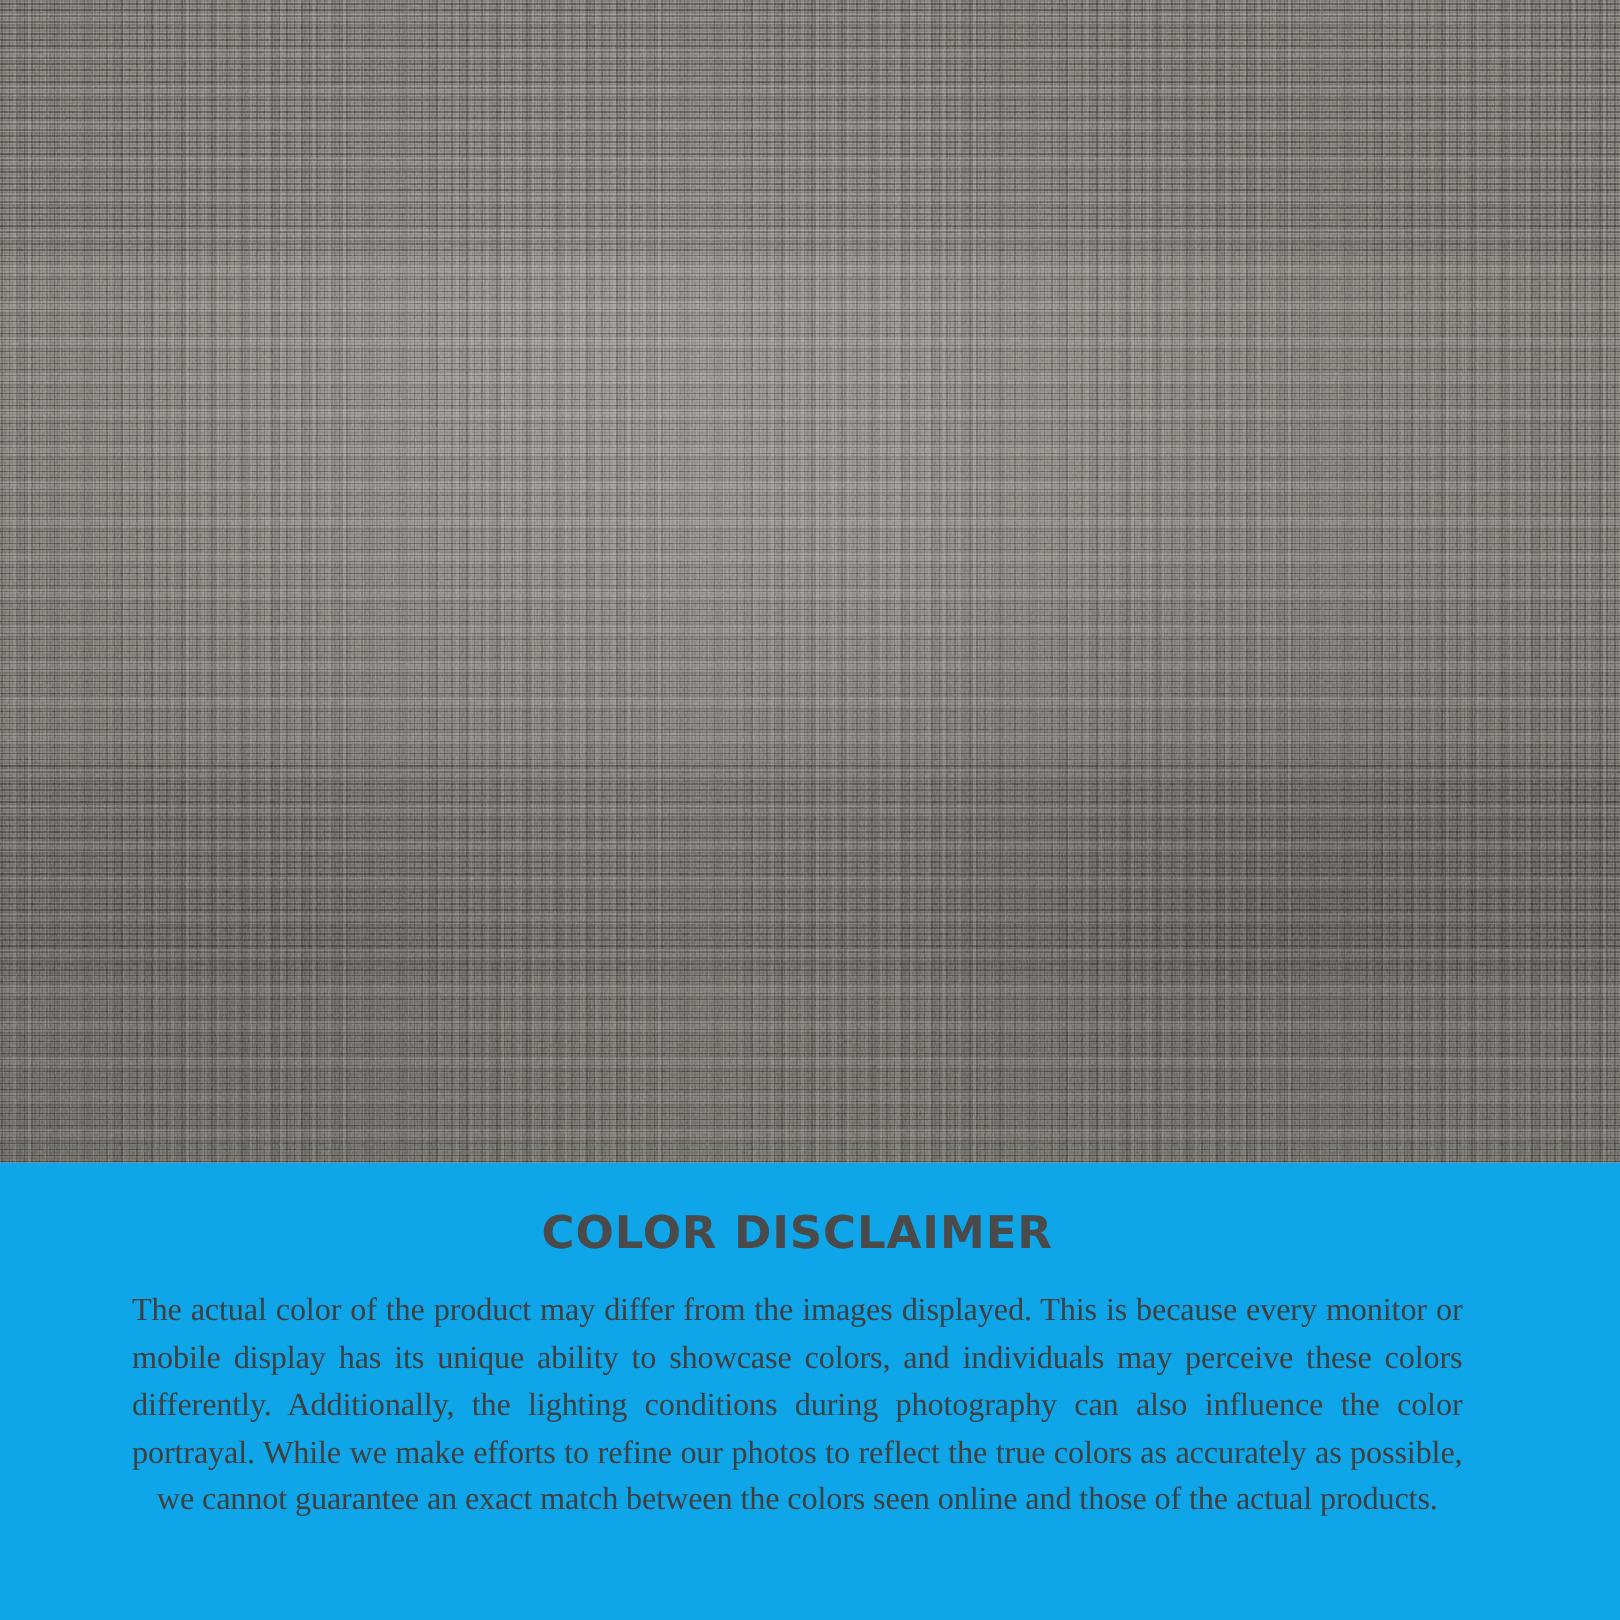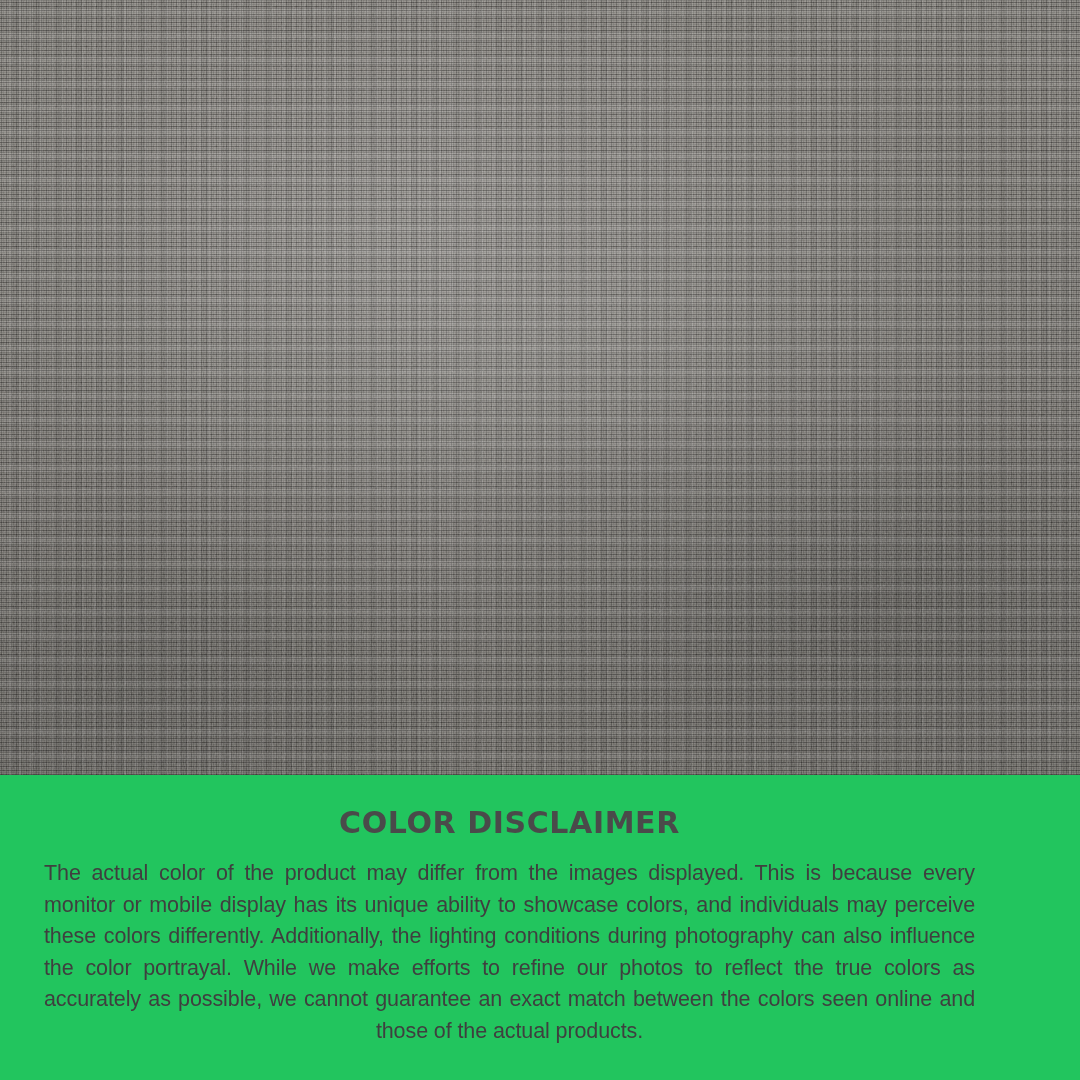--- a/index.html
+++ b/index.html
@@ -135,43 +135,43 @@
     inset: 0;
     background:
       radial-gradient(ellipse 85% 85% at 50% 45%, rgba(255,255,255,0.10), rgba(0,0,0,0) 55%),
       radial-gradient(ellipse 120% 110% at 50% 50%, rgba(0,0,0,0) 55%, rgba(0,0,0,0.22) 100%);
     pointer-events: none;
   }
 
   
   .disclaimer {
     flex: 1;
-    background: #22c55e;
-    padding: 30px 105px 0 44px;
+    background: #0ea5e9;
+    padding: 30px 105px 0 88px;
     box-sizing: border-box;
     text-align: center;
   }
 
   .disclaimer h2 {
     margin: 0 0 18px 0;
     font-size: 30px;
     font-weight: 700;
     letter-spacing: 0.6px;
     color: #4a4a4a;
     font-family: "DejaVu Sans", sans-serif;
   }
 
   .disclaimer p {
     margin: 0;
     font-size: 21.5px;
     line-height: 31.5px;
     color: #3f3f3f;
     text-align: justify;
     text-align-last: center;
-    font-family: Liberation Sans, sans-serif;
+    font-family: Liberation Serif, serif;
     letter-spacing: -0.1px;
   }
 </style>
 </head>
 <body>
 
 <div class="page">
 
   <div class="swatch">
     <div class="base"></div>

